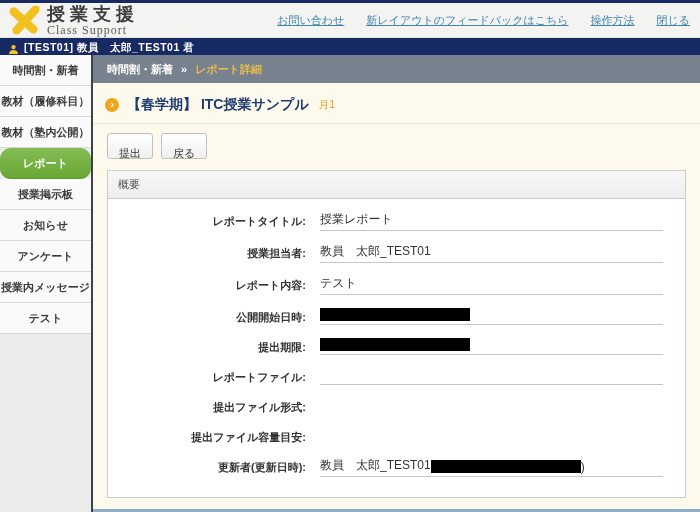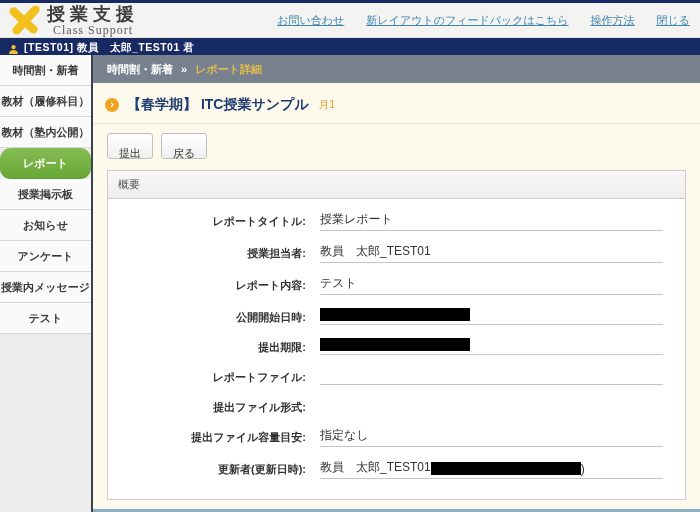--- a/index.html
+++ b/index.html
@@ -3,21 +3,21 @@
 <meta charset="utf-8">
 <style>
   * { margin:0; padding:0; box-sizing:border-box; }
   body { background:#c9ced4; font-family:"Liberation Sans","DejaVu Sans",sans-serif; }
   #app { width:700px; height:512px; position:relative; background:#fdf9ec; overflow:hidden; }
 
   
   .topline { height:3px; background:#182a64; }
 
   
-  .header { height:35px; background:#f3f3f1; display:flex; justify-content:space-between; align-items:center; padding:0 10px 0 8px; border-bottom:1px solid #e3e3e0;text-align:center; }
+  .header { height:35px; background:#f3f3f1; display:flex; justify-content:space-between; align-items:center; padding:0 10px 0 8px; border-bottom:1px solid #e3e3e0; }
   .logo { display:flex; align-items:center; gap:5px; }
   .logo-text { display:flex; flex-direction:column; line-height:1; }
   .logo-title { font-family:"Liberation Serif","DejaVu Serif",serif; font-size:18px; letter-spacing:5px; color:#3c3c3c; font-weight:bold; }
   .logo-sub { font-family:"Liberation Serif","DejaVu Serif",serif; font-size:12px; color:#5a5a5a; margin-top:1px; letter-spacing:1px; }
   .hlinks { display:flex; gap:22px; font-size:11px; }
   .hlinks a { color:#3e84ae; text-decoration:underline; cursor:pointer; white-space:nowrap; }
 
   
   .userbar { height:17px; background:#182a64; display:flex; align-items:flex-end; gap:5px; padding-left:8px; }
   .userbar .utext { color:#fff; font-size:10.5px; font-weight:bold; letter-spacing:0.5px; }
@@ -157,23 +157,20 @@
     <div class="flabel">レポートファイル:</div>
     <div class="fvalue"></div>
   </div>
 
   <div class="frow">
     <div class="flabel">提出ファイル形式:</div>
   </div>
 
   <div class="frow">
     <div class="flabel">提出ファイル容量目安:</div>
-    <div class="fvalue">
-                <span>指定なし</span>
-              </div>
   </div>
 
   <div class="frow">
     <div class="flabel">更新者(更新日時):</div>
     <div class="fvalue">
                 <span>教員　太郎_TEST01</span>
                 <span class="redact"></span>
                 <span>)</span>
               </div>
   </div>

